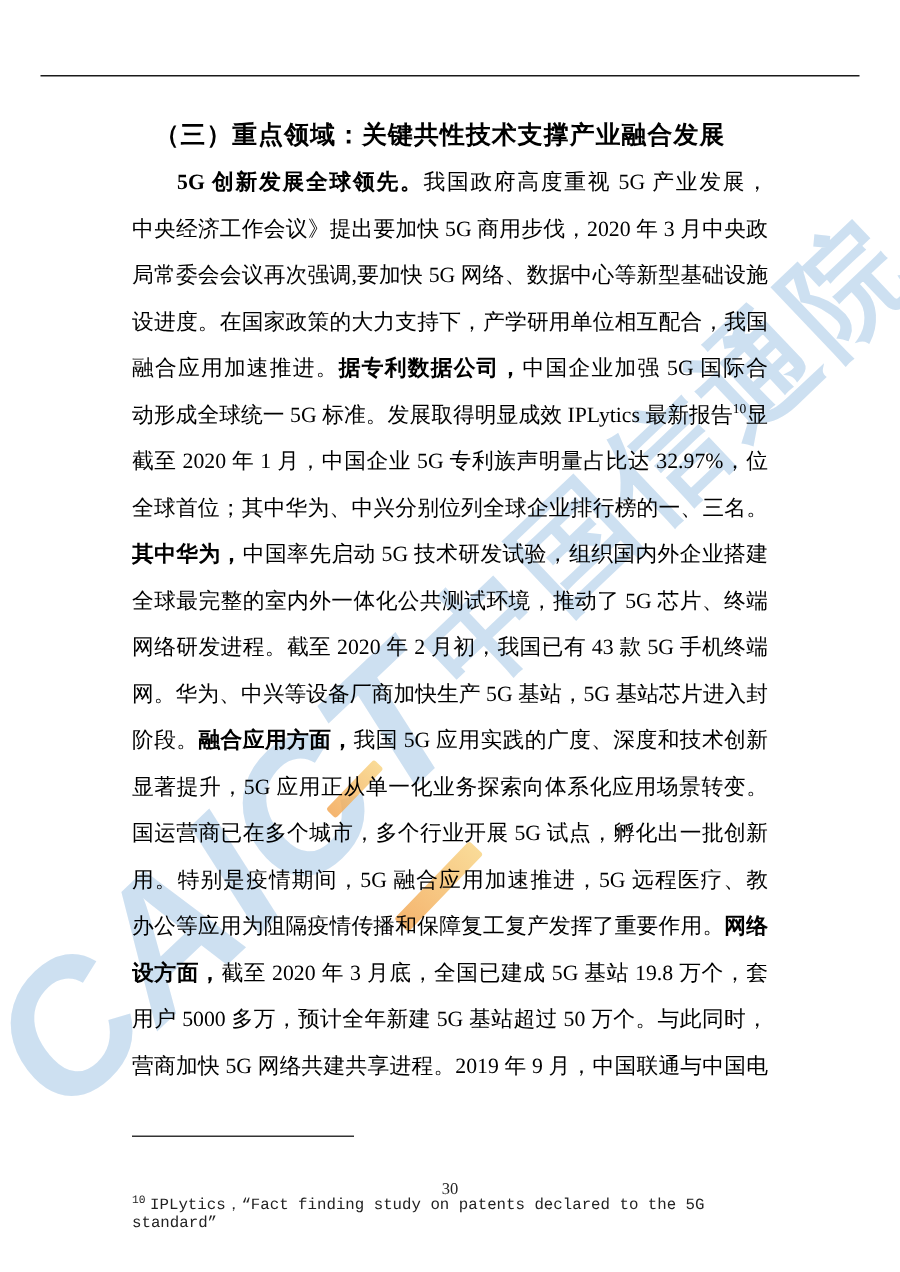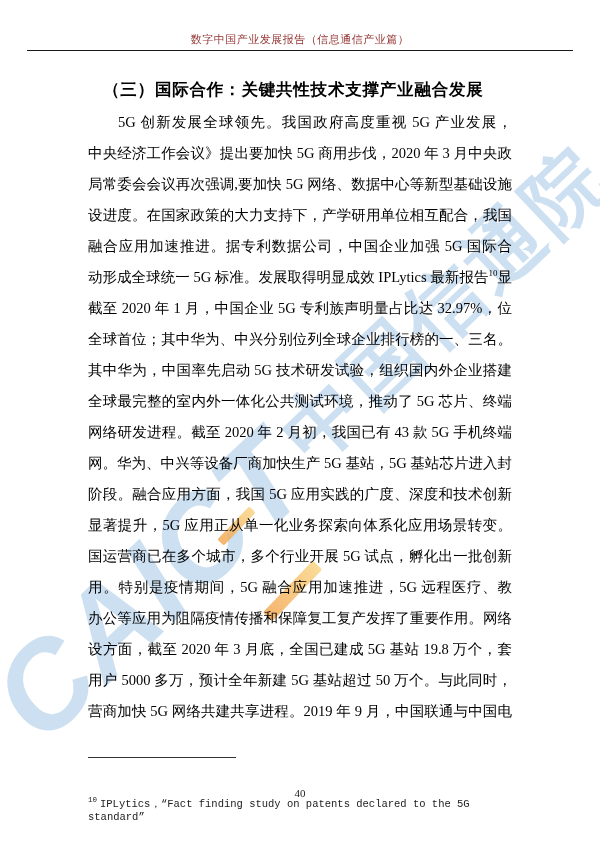--- a/index.html
+++ b/index.html
@@ -28,21 +28,21 @@
   
   .body-paragraph {
     position:absolute; top:107px; left:88px; width:424px; z-index:1;
   }
   .para-line {
     height:31px; line-height:31px; font-size:14.5px;
     text-align:justify; text-align-last:justify; text-justify:inter-character;
     overflow:hidden; white-space:normal; color:#000;
   }
   .para-line.indent { text-indent:30px; }
-  .para-line .bold { font-weight:normal; }
+  .para-line .bold { font-weight:bold; }
   .para-line sup { font-size:9px; line-height:0; vertical-align:super; }
   
   .watermark {
     position:absolute; left:-28px; top:352px; width:665px; height:175px;
     display:flex; align-items:center; justify-content:center; gap:12px;
     transform:rotate(-43.5deg); z-index:0; pointer-events:none;
     color:var(--wm-color,#a5c7e6); opacity:0.55;
   }
   .wm-latin {
     font-family:"Liberation Sans","DejaVu Sans",sans-serif;
@@ -79,24 +79,23 @@
 
 <div class="page">
 
   <div class="watermark">
     <span class="wm-latin">CAICT</span>
     <span class="wm-cjk">中国信通院</span>
   </div>
   <div class="wm-slash wm-slash1"></div>
   <div class="wm-slash wm-slash2"></div>
 
-  <div class="header-title">数字中国产业发展报告（信息通信产业篇）</div>
   <div class="header-rule"></div>
 
-  <div class="section-heading">（三）国际合作：关键共性技术支撑产业融合发展</div>
+  <div class="section-heading">（三）重点领域：关键共性技术支撑产业融合发展</div>
 
   <div class="body-paragraph">
       <div class="para-line indent"><span class="bold">5G 创新发展全球领先。</span><span>我国政府高度重视 5G 产业发展，《2019</span></div>
       <div class="para-line"><span>中央经济工作会议》提出要加快 5G 商用步伐，2020 年 3 月中央政治</span></div>
       <div class="para-line"><span>局常委会会议再次强调,要加快 5G 网络、数据中心等新型基础设施建</span></div>
       <div class="para-line"><span>设进度。在国家政策的大力支持下，产学研用单位相互配合，我国 5G</span></div>
       <div class="para-line"><span>融合应用加速推进。</span><span class="bold">据专利数据公司，</span><span>中国企业加强 5G 国际合作，推</span></div>
       <div class="para-line"><span>动形成全球统一 5G 标准。发展取得明显成效 IPLytics 最新报告</span><sup>10</sup><span>显示，</span></div>
       <div class="para-line"><span>截至 2020 年 1 月，中国企业 5G 专利族声明量占比达 32.97%，位居</span></div>
       <div class="para-line"><span>全球首位；其中华为、中兴分别位列全球企业排行榜的一、三名。</span></div>
@@ -110,15 +109,15 @@
       <div class="para-line"><span>用。特别是疫情期间，5G 融合应用加速推进，5G 远程医疗、教育、</span></div>
       <div class="para-line"><span>办公等应用为阻隔疫情传播和保障复工复产发挥了重要作用。</span><span class="bold">网络建</span></div>
       <div class="para-line"><span class="bold">设方面，</span><span>截至 2020 年 3 月底，全国已建成 5G 基站 19.8 万个，套餐</span></div>
       <div class="para-line"><span>用户 5000 多万，预计全年新建 5G 基站超过 50 万个。与此同时，运</span></div>
       <div class="para-line"><span>营商加快 5G 网络共建共享进程。2019 年 9 月，中国联通与中国电信</span></div>
     </div>
 
   <div class="footnote-rule"></div>
   <div class="footnote"><sup>10</sup><span>IPLytics，“Fact finding study on patents declared to the 5G standard”</span></div>
 
-  <div class="page-number">40</div>
+  <div class="page-number">30</div>
 
 </div>
 
 </body></html>

